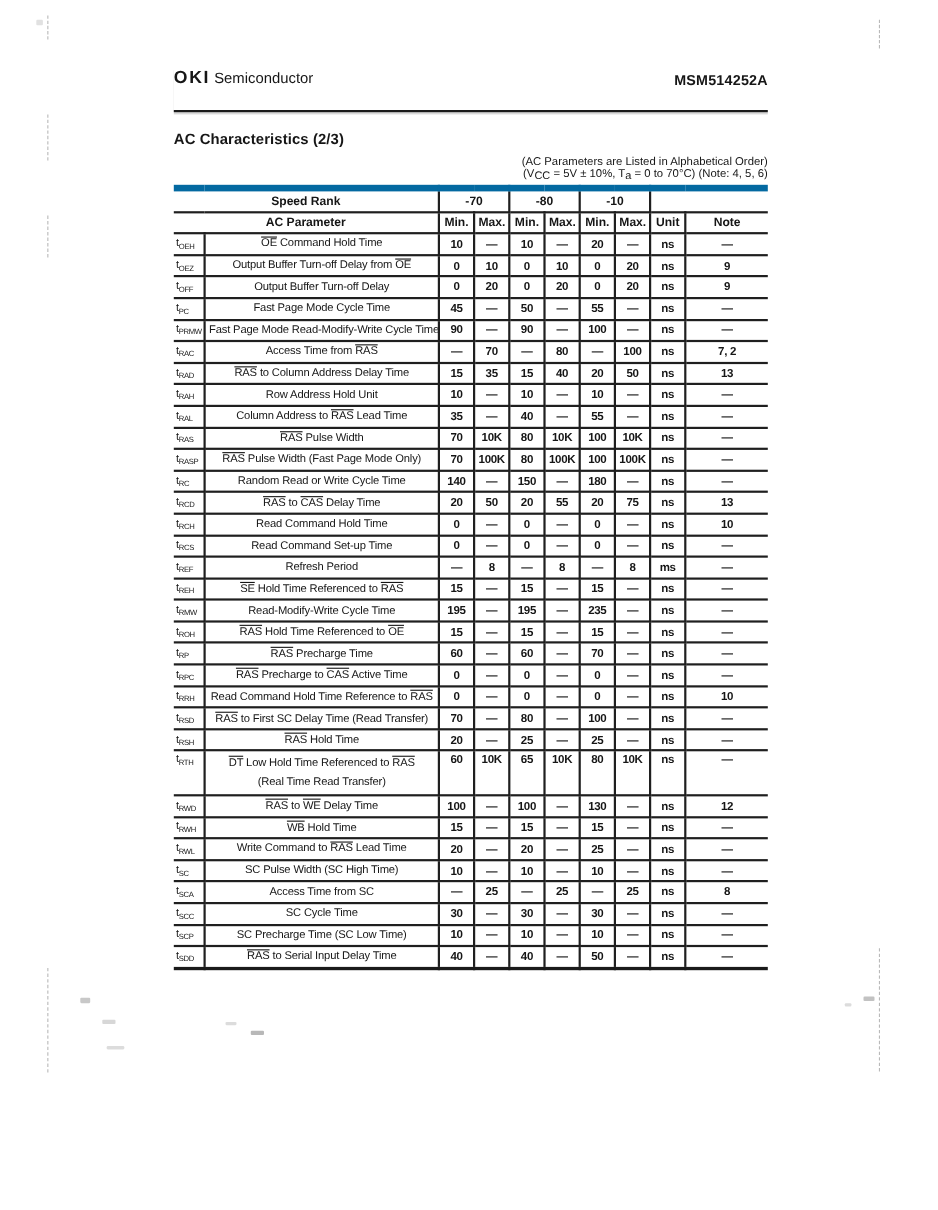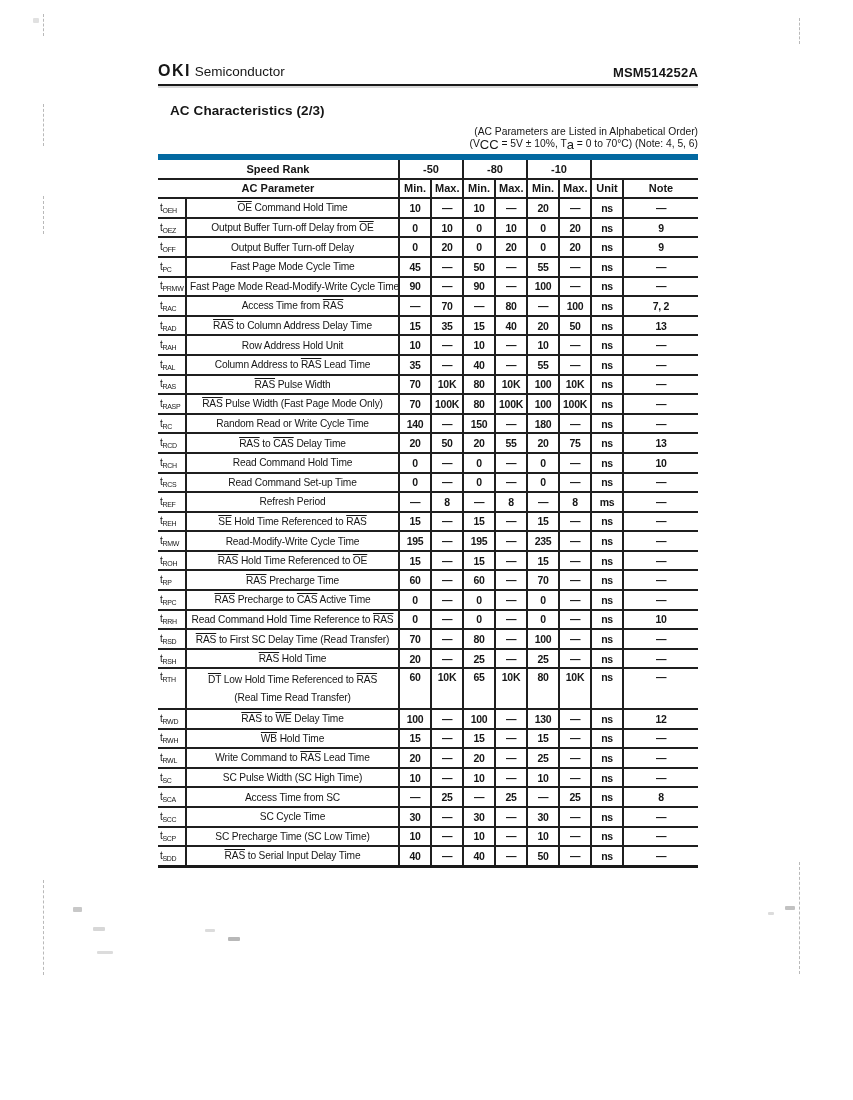--- a/index.html
+++ b/index.html
@@ -2,31 +2,31 @@
 <html><head>
 <meta charset="utf-8">
 <style>
   html,body{margin:0;padding:0;background:#ffffff;}
   body{width:853px;height:1100px;position:relative;overflow:hidden;
        font-family:"Liberation Sans",sans-serif;color:#161616;}
   .content{position:absolute;left:158px;top:62px;width:540px;}
 
   
   .hdrbar{display:flex;justify-content:space-between;align-items:flex-end;
-          padding-bottom:4px;border-bottom:2.5px solid #1a1a1a;
+          padding-bottom:20px;border-bottom:2.5px solid #1a1a1a;
           box-shadow:0 2px 0 rgba(40,40,40,.18);}
   .brand{font-size:13.5px;}
   .oki{font-weight:bold;font-size:16px;letter-spacing:1.5px;}
   .part{font-weight:bold;font-size:13px;letter-spacing:.2px;}
 
   
-  .title{font-size:13.5px;font-weight:bold;margin:17px 0 0 12px;letter-spacing:.1px;}
+  .title{font-size:13.5px;font-weight:bold;margin:17px 0 0 0;letter-spacing:.1px;}
   .subrow{display:flex;justify-content:space-between;align-items:flex-end;
           margin-top:8px;margin-bottom:2px;font-size:10.3px;flex-direction:column;}
-  .subrow sub{font-size:13px;vertical-align:-2px;}
+  .subrow sub{font-size:10px;vertical-align:-2px;}
 
   
   table{border-collapse:collapse;table-layout:fixed;width:540px;
         border-top:6px solid #0369a1;border-bottom:3px solid #1a1a1a;}
   th,td{border:2px solid #1f1f1f;padding:0 3px;height:17.6px;overflow:hidden;
         font-size:10.5px;white-space:nowrap;}
   tr>*:first-child{border-left:none;}
   tr>*:last-child{border-right:none;}
   th{font-weight:bold;font-size:11px;text-align:center;}
   td.sym{font-size:10px;text-align:left;padding-left:2px;letter-spacing:-.3px;}
@@ -85,21 +85,21 @@
       <col style="width:32px">
         <col style="width:32px">
       <col style="width:32px">
         <col style="width:32px">
       <col style="width:32px">
         <col style="width:75px">
     </colgroup>
     <thead>
       <tr>
         <th colspan="2">Speed Rank</th>
-        <th colspan="2">-50</th>
+        <th colspan="2">-70</th>
         <th colspan="2">-80</th>
         <th colspan="2">-10</th>
         <th colspan="2"></th>
       </tr>
       <tr>
         <th colspan="2">AC Parameter</th>
         <th>Min.</th>
         <th>Max.</th>
         <th>Min.</th>
         <th>Max.</th>

